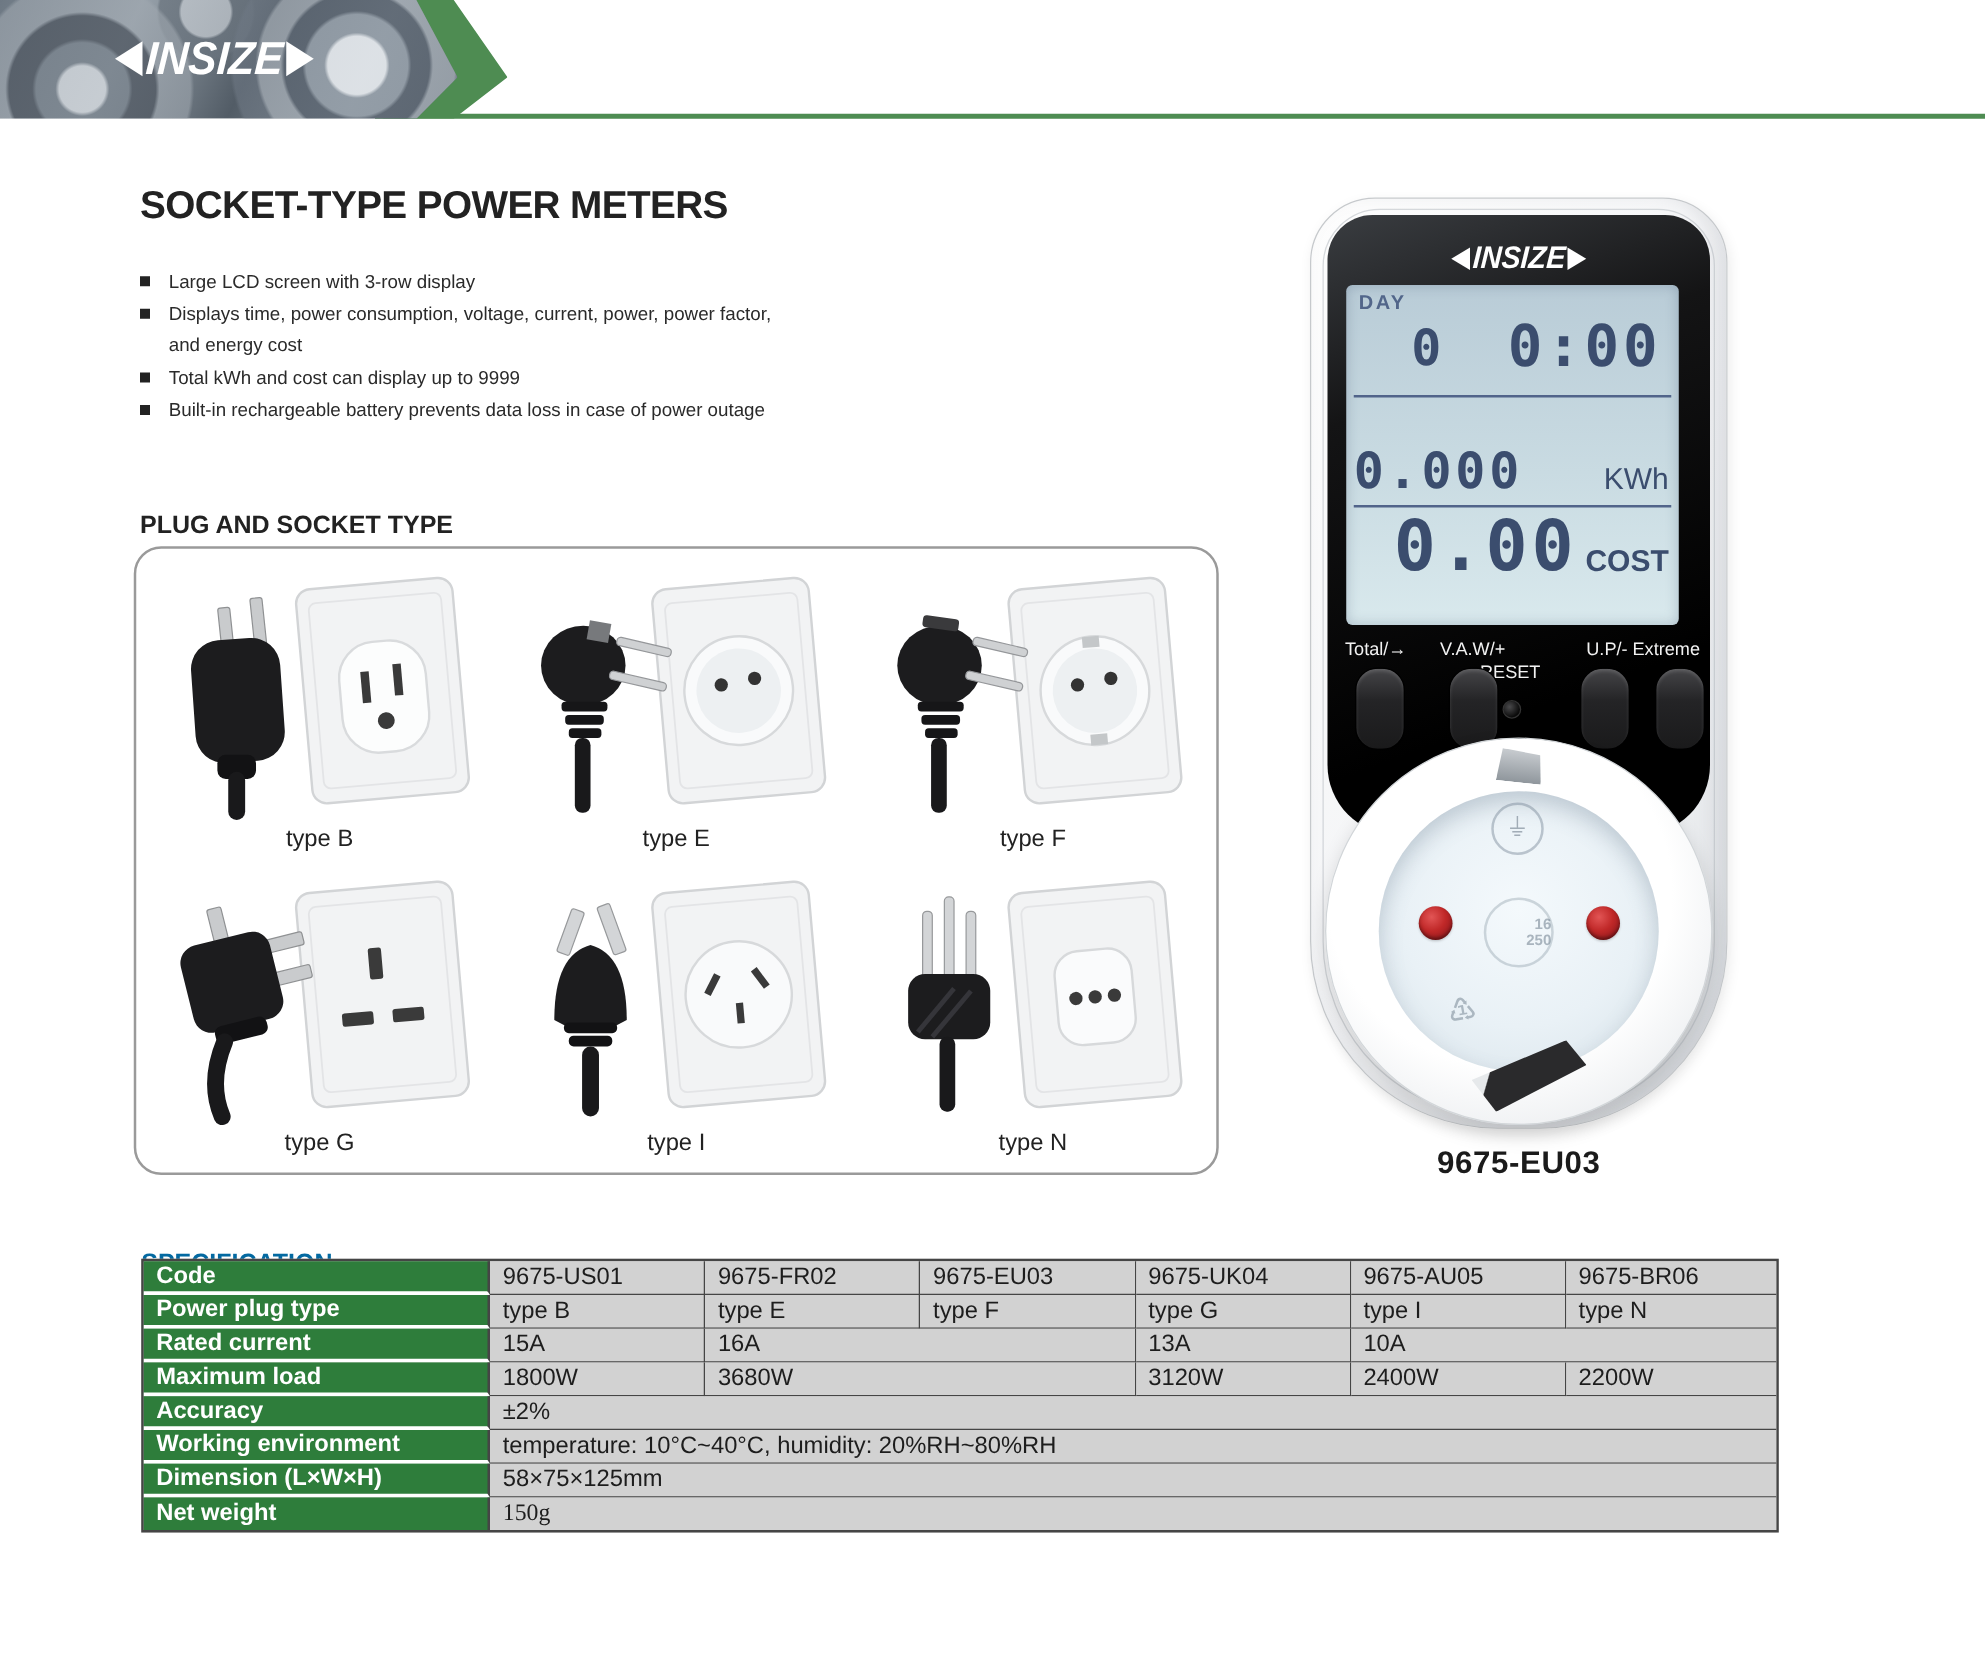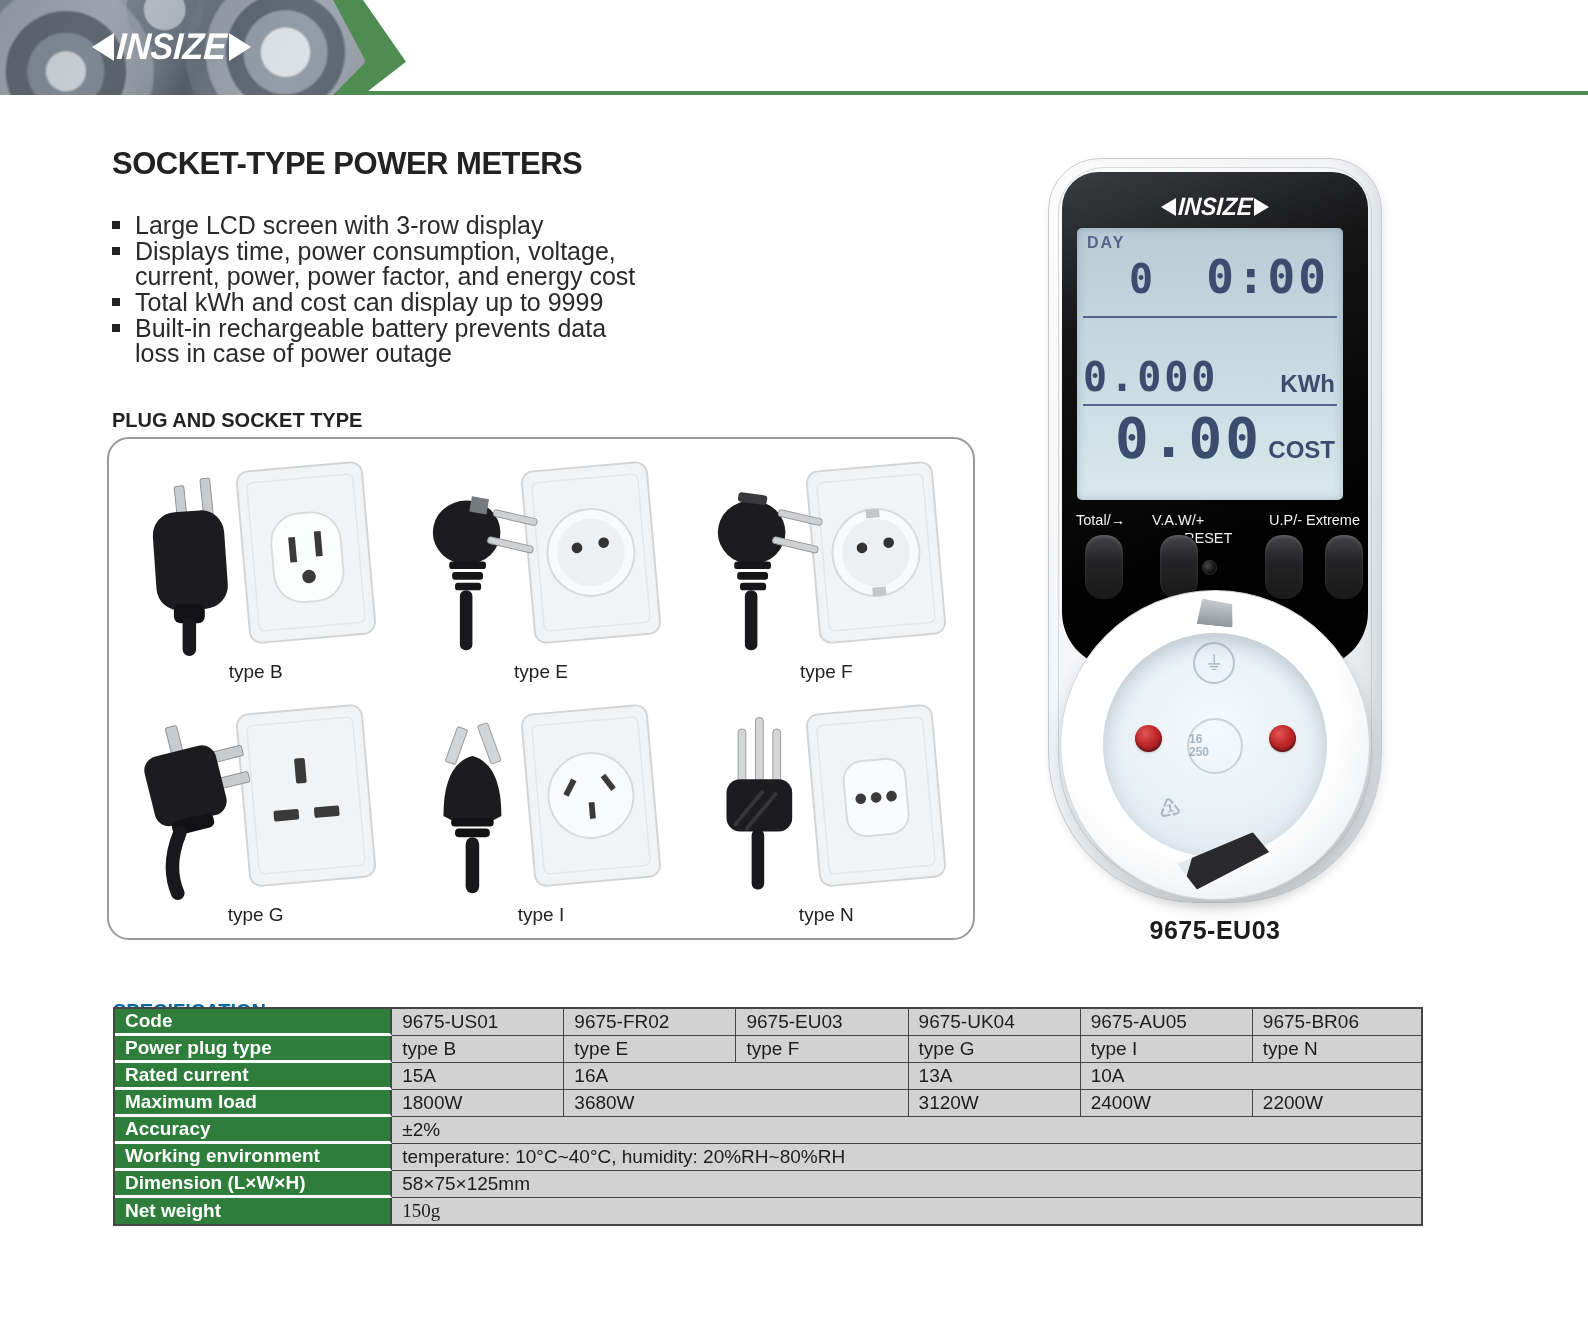--- a/index.html
+++ b/index.html
@@ -25,21 +25,21 @@
   .logo { position:absolute; left:92px; top:28px; display:flex; align-items:center; }
   .logo .tri { width:0; height:0; border-top:14px solid transparent; border-bottom:14px solid transparent; }
   .logo .tri.l { border-right:22px solid #fff; margin-right:-2px; }
   .logo .tri.r { border-left:22px solid #fff; margin-left:-2px; }
   .logo .txt { font-size:37px; font-weight:bold; font-style:italic; color:#fff; letter-spacing:0px;
     transform:scaleX(.92) skewX(-4deg); line-height:1; }
 
   
   .title { position:absolute; left:112px; top:146px; font-size:31px; font-weight:bold; letter-spacing:-.5px; color:#222; }
   ul.features { position:absolute; left:112px; top:213px; width:530px; list-style:none; }
-  ul.features li { position:relative; padding-left:23px; font-size:25px; line-height:25px; color:#2a2a2a; margin-bottom:1px; }
+  ul.features li { position:relative; padding-left:23px; font-size:15px; line-height:25px; color:#2a2a2a; margin-bottom:1px; }
   ul.features li::before { content:""; position:absolute; left:0; top:8px; width:8px; height:8px; background:#222; }
 
   .plug-heading { position:absolute; left:112px; top:409px; font-size:20px; font-weight:bold; color:#222; }
   .plug-box { position:absolute; left:107px; top:437px; width:868px; height:503px;
     border:2px solid #9a9a9a; border-radius:22px; background:#fff;
     display:grid; grid-template-columns:repeat(3,1fr); grid-template-rows:1fr 1fr; padding:6px 4px; }
   .plug-card { display:flex; flex-direction:column; align-items:center; justify-content:flex-end; padding-bottom:6px; }
   .plug-card svg { width:262px; height:198px; display:block; }
   .plug-label { font-size:19px; color:#222; margin-top:4px; }
 
@@ -65,21 +65,21 @@
     box-shadow:inset 0 0 10px rgba(40,60,90,.25); color:#3b4d6e; overflow:hidden; }
   .lcd .seg { font-family:"DejaVu Sans Mono", monospace; font-weight:bold; letter-spacing:3px; }
   .lcd-row { position:relative; }
   .lcd-r1 { height:88px; }
   .lcd-r1 .day { position:absolute; left:10px; top:6px; font-size:16px; font-weight:bold; letter-spacing:2px; color:#52668a; }
   .lcd-r1 .d0 { position:absolute; left:52px; top:28px; font-size:40px; }
   .lcd-r1 .tm { position:absolute; right:14px; top:22px; font-size:46px; }
   .lcd-div { height:2px; background:#51648a; margin:0 6px; }
   .lcd-r2 { height:86px; }
   .lcd-r2 .big { position:absolute; left:6px; bottom:4px; font-size:40px; }
-  .lcd-r2 .unit { position:absolute; right:8px; bottom:6px; font-size:24px; font-weight:bold; }
+  .lcd-r2 .unit { position:absolute; right:8px; bottom:6px; font-size:24px; font-weight:normal; }
   .lcd-r3 { height:76px; }
   .lcd-r3 .big { position:absolute; left:38px; bottom:12px; font-size:56px; }
   .lcd-r3 .unit { position:absolute; right:8px; bottom:18px; font-size:24px; font-weight:bold; }
 
   .btn-label { position:absolute; color:#f2f2f2; font-size:14.5px; white-space:nowrap; }
   .bl-total { left:14px; top:340px; }
   .bl-vaw { left:90px; top:340px; }
   .bl-reset { left:122px; top:358px; }
   .bl-up { left:207px; top:340px; }
   .bl-extreme { right:8px; top:340px; }
@@ -98,21 +98,21 @@
     box-shadow:inset 0 8px 18px rgba(90,110,130,.3); }
   .pin { position:absolute; top:567px; width:27px; height:27px; border-radius:50%;
     background:radial-gradient(circle at 38% 32%, #e25555 0%, #c02828 45%, #7e1218 100%);
     box-shadow:inset 0 -2px 3px rgba(0,0,0,.4), 0 1px 2px rgba(0,0,0,.2); }
   .pin-l { left:95px; } .pin-r { left:229px; }
   .earth-mark { position:absolute; left:153px; top:484px; width:42px; height:42px; border-radius:50%;
     border:2px solid rgba(120,135,150,.45); color:rgba(100,115,130,.55);
     display:flex; align-items:center; justify-content:center; font-size:20px; }
   .center-mark { position:absolute; left:147px; top:560px; width:56px; height:56px; border-radius:50%;
     border:2px solid rgba(130,145,158,.35); color:rgba(110,125,140,.55); font-size:12px; font-weight:bold;
-    display:flex; flex-direction:column; align-items:flex-start; justify-content:center; line-height:1.1; }
+    display:flex; flex-direction:column; align-items:flex-end; justify-content:center; line-height:1.1; }
   .clip-top { position:absolute; left:158px; top:442px; width:36px; height:26px;
     background:linear-gradient(180deg,#c8ccd0,#8f969c); transform:rotate(6deg);
     clip-path:polygon(8% 0, 92% 10%, 100% 100%, 0 100%); }
   .clip-bottom { position:absolute; left:138px; top:682px; width:92px; height:42px;
     background:linear-gradient(120deg,#e6e9eb 0 18%, #2a2a2c 19% 100%); transform:rotate(-14deg);
     clip-path:polygon(0 30%, 88% 0, 100% 55%, 14% 100%); }
   .recycle-mark { position:absolute; left:118px; top:635px; font-size:26px; color:rgba(110,125,140,.5); transform:rotate(-10deg); }
   .model-label { position:absolute; left:0; width:350px; top:758px; text-align:center;
     font-size:25px; font-weight:bold; color:#1b1b1b; letter-spacing:.5px; }
 

